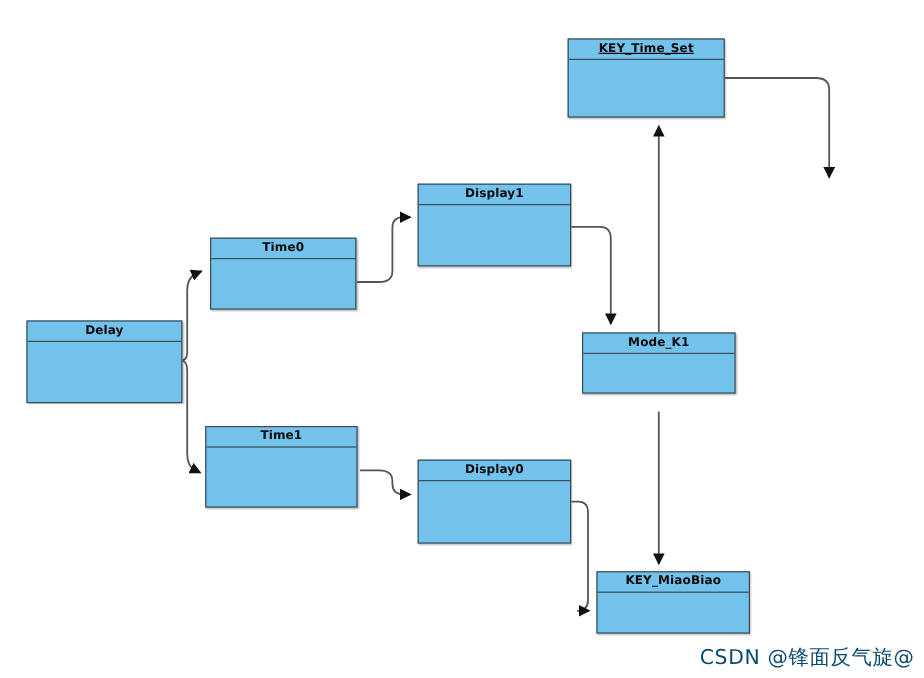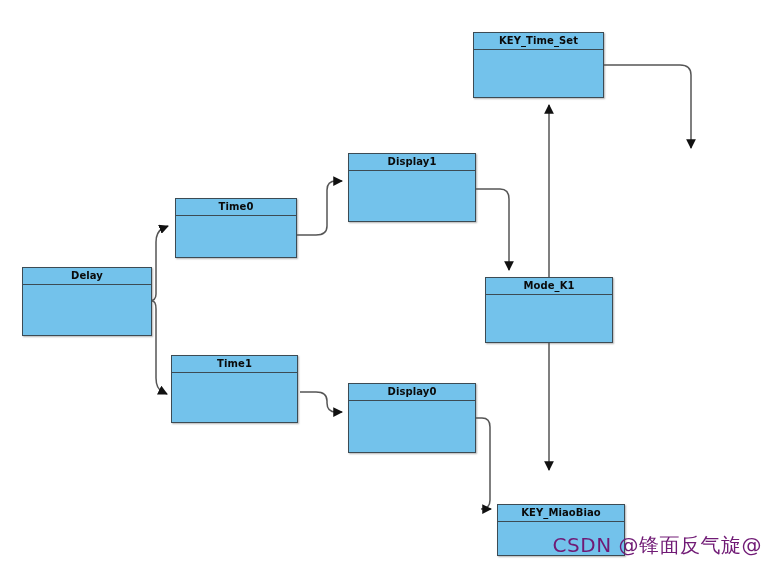--- a/index.html
+++ b/index.html
@@ -47,22 +47,22 @@
     overflow: hidden;
     letter-spacing: 0.1px;
   }
   .node-body {
     flex: 1 1 auto;
   }
   #watermark {
     position: absolute;
     right: 8px;
     bottom: 6px;
-    font-size: 20px;
-    color: #701a75;
+    font-size: 17px;
+    color: #0c4a6e;
     white-space: nowrap;
     font-family: "DejaVu Sans", "Liberation Sans", sans-serif;
     letter-spacing: 0.5px;
   }
 </style>
 </head>
 <body>
 
 <div id="canvas">
 
@@ -110,31 +110,31 @@
   <div class="node" style="left:348px; top:153px; width:128px; height:69px;">
     <div class="node-header">Display1</div>
     <div class="node-body"></div>
   </div>
 
   <div class="node" style="left:348px; top:383px; width:128px; height:70px;gap:48px;">
     <div class="node-header">Display0</div>
     <div class="node-body"></div>
   </div>
 
-  <div class="node" style="left:473px; top:32px; width:131px; height:66px;">
+  <div class="node" style="left:473px; top:32px; width:131px; height:66px;text-decoration:underline;">
     <div class="node-header">KEY_Time_Set</div>
     <div class="node-body"></div>
   </div>
 
 
-  <div class="node" style="left:485px; top:277px; width:128px; height:66px;">
+  <div class="node" style="left:485px; top:277px; width:128px; height:51px;">
     <div class="node-header">Mode_K1</div>
     <div class="node-body"></div>
   </div>
 
-  <div class="node" style="left:497px; top:476px; width:128px; height:52px;margin-top:28px;">
+  <div class="node" style="left:497px; top:476px; width:128px; height:52px;">
     <div class="node-header">KEY_MiaoBiao</div>
     <div class="node-body"></div>
   </div>
 
   <div id="watermark">CSDN @锋面反气旋@</div>
 
 </div>
 
 </body></html>

